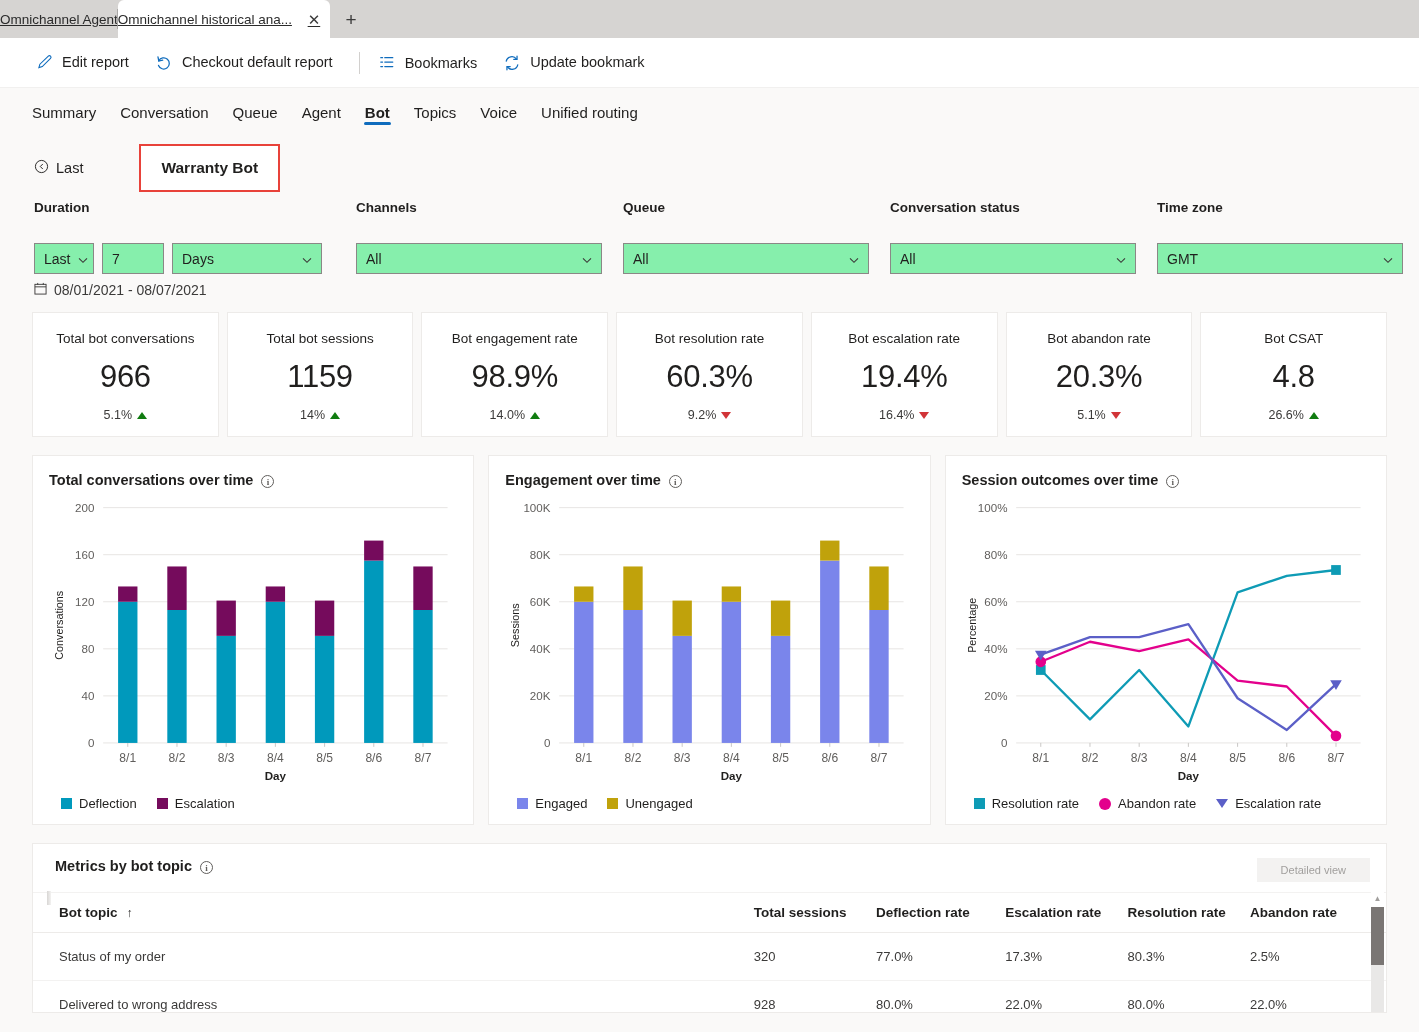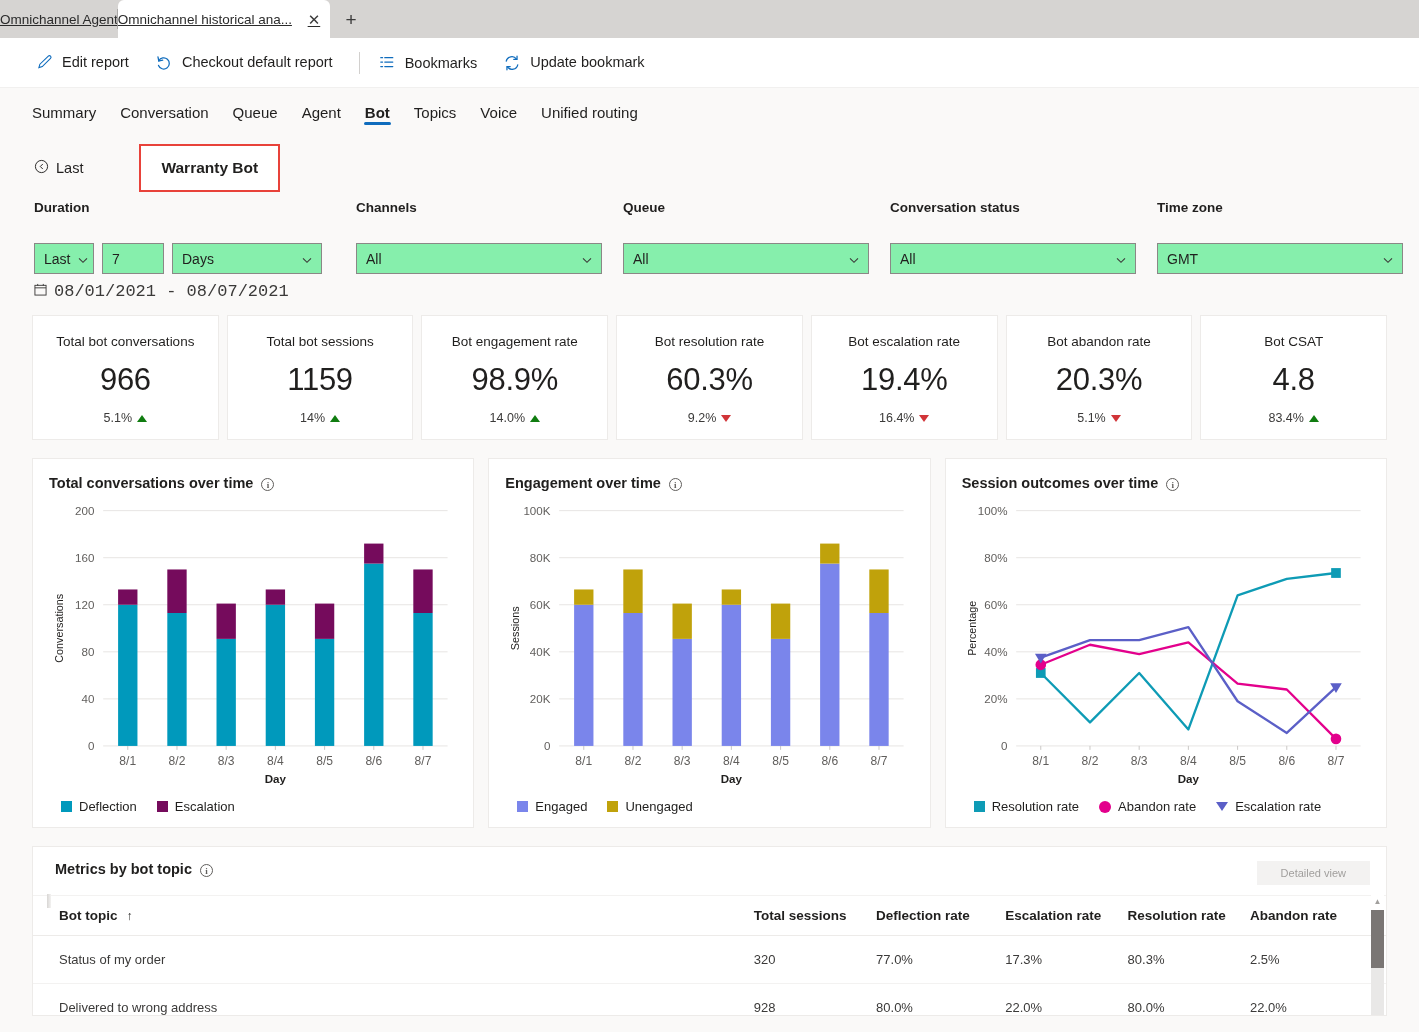--- a/index.html
+++ b/index.html
@@ -88,21 +88,21 @@
   .fctl{
     height:31px; background:#86efac; border:1px solid #8a8886;
     display:flex; align-items:center; padding:0 9px;
     font-size:14px; color:#201f1e; justify-content:space-between;margin-top:21px;
   }
   .fctl .chev{ margin-left:8px; color:#3b3a39; }
   .w-last{ width:60px; } .w-num{ width:62px; } .w-days{ width:150px; }
   .w-wide{ width:246px; }
   .daterow{
     display:flex; align-items:center; gap:7px;
-    padding:8px 0 0 34px; font-size:17px; color:#3b3a39;font-family:Liberation Mono, monospace;
+    padding:8px 0 0 34px; font-size:14px; color:#3b3a39;
   }
 
   
   .kpis{ display:flex; gap:8px; padding:14px 32px 0 32px;text-align:center; }
   .kpi{
     flex:1; background:#fff; border:1px solid #edebe9;
     height:125px; display:flex; flex-direction:column; align-items:center;
     padding-top:18px;
   }
   .kpi-title{ font-size:13.5px; color:#201f1e; }
@@ -400,21 +400,21 @@
     <div class="kpi-val">20.3%</div>
     <div class="kpi-delta">
         <span>5.1%</span>
         <span class="tri-dn"></span>
       </div>
   </div>
   <div class="kpi">
     <div class="kpi-title">Bot CSAT</div>
     <div class="kpi-val">4.8</div>
     <div class="kpi-delta">
-        <span>83.4%</span>
+        <span>26.6%</span>
         <span class="tri-up"></span>
       </div>
   </div>
 </div>
 
 <div class="charts">
 
   <div class="card">
     <div class="card-title">
       <span>Total conversations over time</span>

